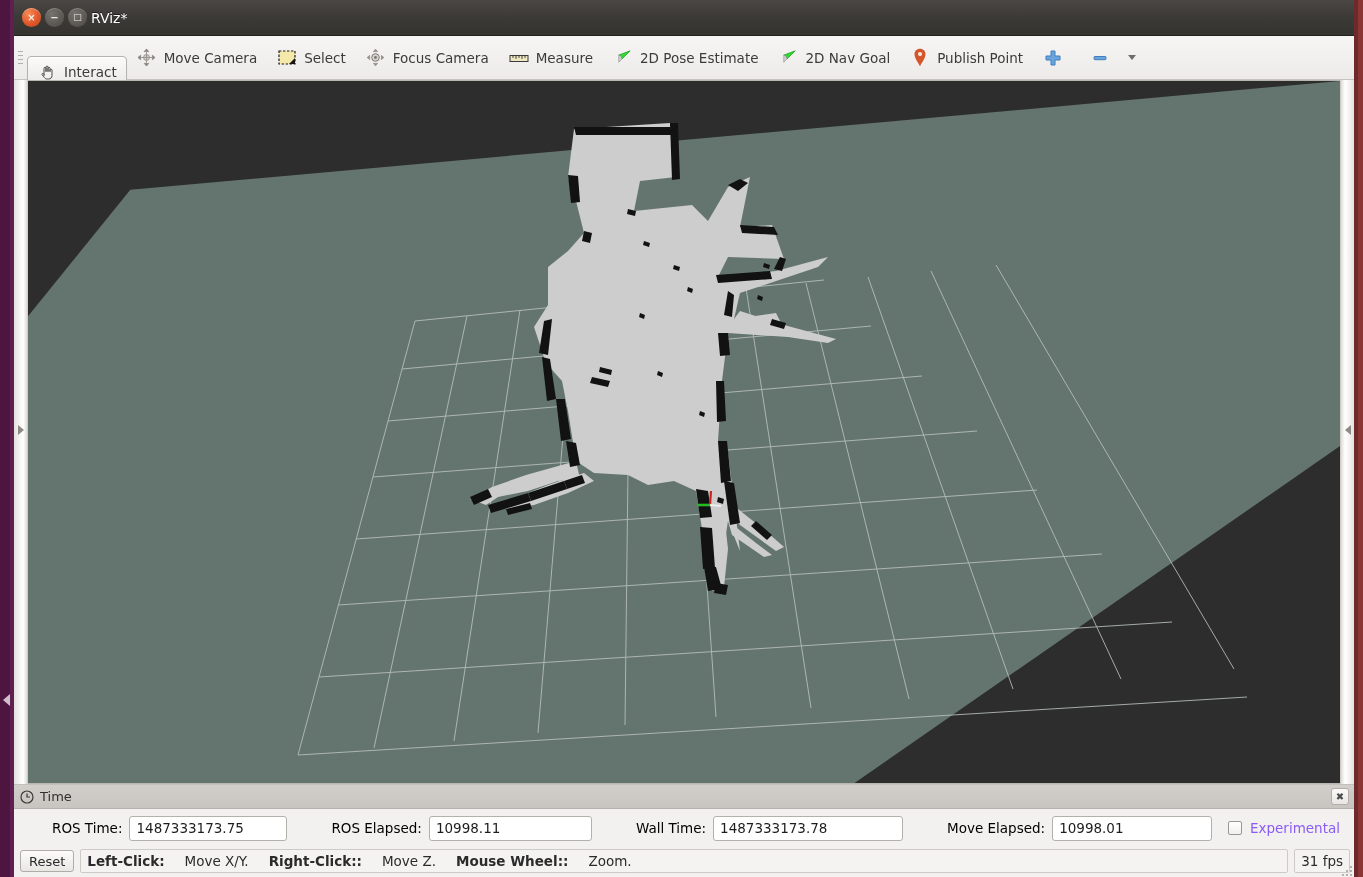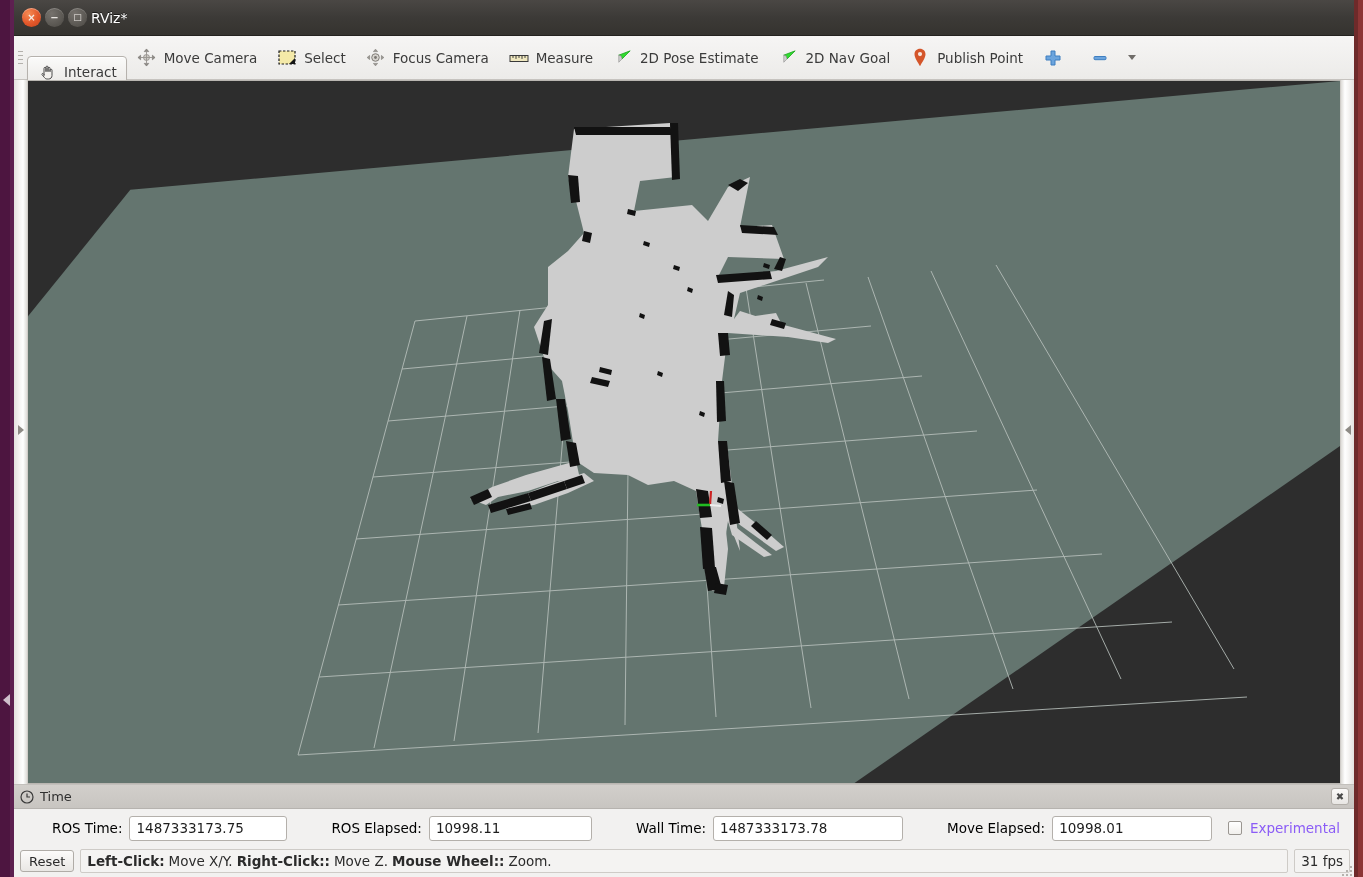--- a/index.html
+++ b/index.html
@@ -205,21 +205,21 @@
     border: 1px solid #b0aca7; border-radius: 3px;
     background: linear-gradient(to bottom,#fcfbfa,#e9e7e4);
     font-size: 13px; color: #2b2b2b; cursor: pointer;
     display: flex; align-items: center;
   }
   #status-text {
     flex: 1 1 auto; height: 24px;
     border: 1px solid #cecbc7; border-radius: 2px;
     background: #f4f3f2;
     display: flex; align-items: center; padding: 0 6px;
-    font-size: 13.5px; color: #2b2b2b; gap: 4px;
+    font-size: 13.5px; color: #2b2b2b; gap: 20px;
   }
   #status-text b { font-weight: bold; }
   #fps-box {
     height: 24px; min-width: 54px;
     border: 1px solid #cecbc7; border-radius: 2px;
     background: #f4f3f2;
     display: flex; align-items: center; justify-content: flex-start;
     padding: 0 6px; font-size: 13.5px; color: #2b2b2b;
     margin-right: 2px;
   }

